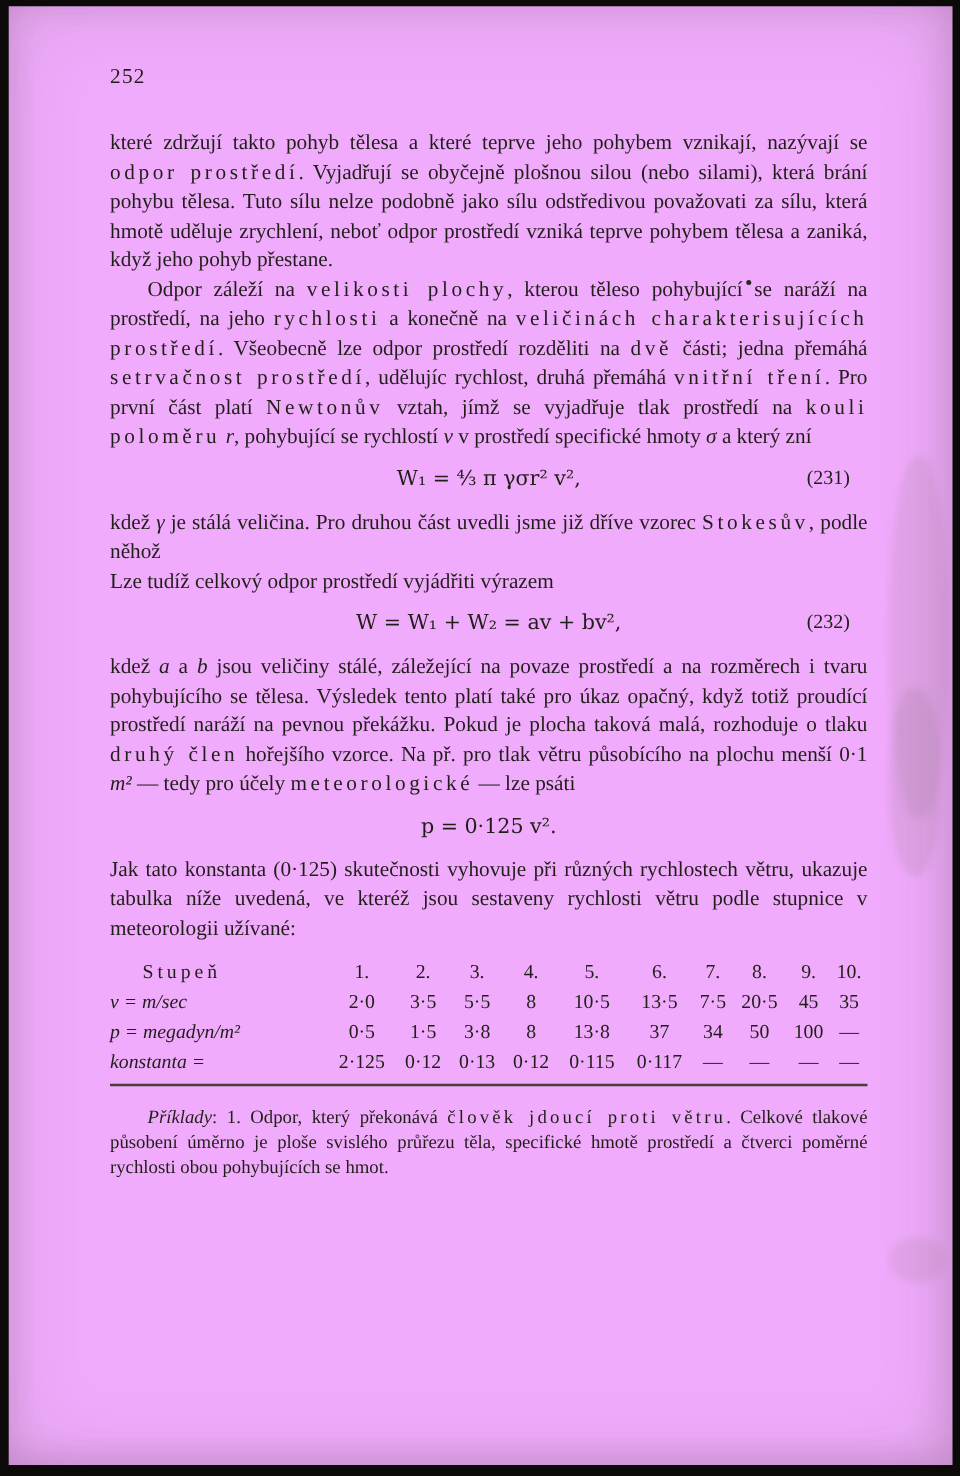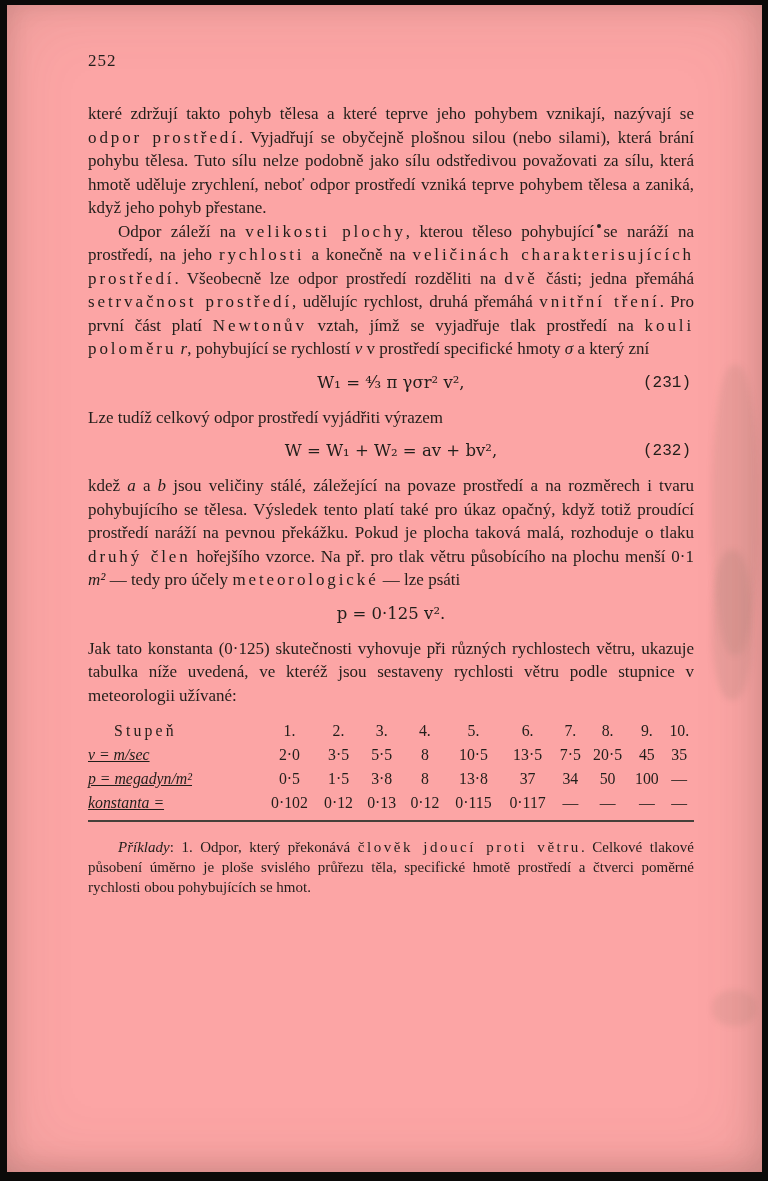--- a/index.html
+++ b/index.html
@@ -6,21 +6,21 @@
   body {
     width: 768px; height: 1181px;
     background: #0b0a09;
     position: relative;
     overflow: hidden;
     font-family: "Liberation Serif", "DejaVu Serif", serif;
   }
   .page {
     position: absolute;
     top: 5px; left: 7px; right: 6px; bottom: 9px;
-    background: #fca5a5;
+    background: #f0abfc;
     color: #211e1a;
     box-shadow:
       inset 0 0 70px rgba(95, 82, 60, 0.14),
       inset -14px 0 30px rgba(0, 0, 0, 0.06),
       inset 0 -12px 26px rgba(0, 0, 0, 0.06),
       inset 10px 0 24px rgba(0, 0, 0, 0.04);
   }
   .page-number {
     position: absolute;
     top: 46px; left: 81px;
@@ -50,36 +50,36 @@
     position: relative;
     text-align: center;
     margin: 10px 0 11px 0;
     font-family: "DejaVu Serif", serif;
     font-size: 16.5px;
     line-height: 24px;
   }
   .eq-text { }
   .eq-num {
     position: absolute;
-    right: 3px; top: 50%;
+    right: 14px; top: 50%;
     transform: translateY(-50%);
     font-style: normal;
-    font-family: Liberation Mono, monospace;
+    font-family: Liberation Serif, serif;
     font-size: 16px;
   }
   .wind-table {
     width: 100%;
     border-collapse: collapse;
     margin-top: 12px;
     font-size: 15.8px;
     line-height: 22px;
   }
   .wind-table td { padding: 1px 0; white-space: nowrap; }
   td.lbl { text-align: left; width: 148px; }
-  td.lbl.it { font-style: italic; text-decoration: underline; }
+  td.lbl.it { font-style: italic; }
   td.lbl.sp { letter-spacing: 0.2em; }
   td.lbl.ind { padding-left: 26px; }
   td.val { text-align: center; }
   .rule {
     height: 2px;
     background: #46403a;
     margin-top: 5px;
   }
   .smalls { margin-top: 15px; }
   .smalls .para + .para { margin-top: 1px; }
@@ -113,20 +113,21 @@
 
     <p class="para"><span class="seg">které zdržují takto pohyb tělesa a které teprve jeho pohybem vznikají, nazývají se </span><span class="seg sp">odpor prostředí</span><span class="seg">. Vyjadřují se obyčejně plošnou silou (nebo silami), která brání pohybu tělesa. Tuto sílu nelze podobně jako sílu odstředivou považovati za sílu, která hmotě uděluje zrychlení, neboť odpor prostředí vzniká teprve pohybem tělesa a zaniká, když jeho pohyb přestane.</span></p>
 
     <p class="para ind"><span class="seg">Odpor záleží na </span><span class="seg sp">velikosti plochy</span><span class="seg">, kterou těleso pohybující se naráží na prostředí, na jeho </span><span class="seg sp">rychlosti</span><span class="seg"> a konečně na </span><span class="seg sp">veličinách charakterisujících prostředí</span><span class="seg">. Všeobecně lze odpor prostředí rozděliti na </span><span class="seg sp">dvě</span><span class="seg"> části; jedna přemáhá </span><span class="seg sp">setrvačnost prostředí</span><span class="seg">, udělujíc rychlost, druhá přemáhá </span><span class="seg sp">vnitřní tření</span><span class="seg">. Pro první část platí </span><span class="seg sp">Newtonův</span><span class="seg"> vztah, jímž se vyjadřuje tlak prostředí na </span><span class="seg sp">kouli poloměru</span><span class="seg"> </span><span class="seg it">r</span><span class="seg">, pohybující se rychlostí </span><span class="seg it">v</span><span class="seg"> v prostředí specifické hmoty </span><span class="seg it">σ</span><span class="seg"> a který zní</span></p>
 
     <div class="equation">
       <span class="eq-text">W₁ = ⁴⁄₃ π γσr² v²,</span>
       <span class="eq-num">(231)</span>
     </div>
 
+    <p class="para"><span class="seg">kdež </span><span class="seg it">γ</span><span class="seg"> je stálá veličina. Pro druhou část uvedli jsme již dříve vzorec </span><span class="seg sp">Stokesův</span><span class="seg">, podle něhož</span></p>
 
 
     <p class="para"><span class="seg">Lze tudíž celkový odpor prostředí vyjádřiti výrazem</span></p>
 
     <div class="equation">
       <span class="eq-text">W = W₁ + W₂ = av + bv²,</span>
       <span class="eq-num">(232)</span>
     </div>
 
     <p class="para"><span class="seg">kdež </span><span class="seg it">a</span><span class="seg"> a </span><span class="seg it">b</span><span class="seg"> jsou veličiny stálé, záležející na povaze prostředí a na rozměrech i tvaru pohybujícího se tělesa. Výsledek tento platí také pro úkaz opačný, když totiž proudící prostředí naráží na pevnou překážku. Pokud je plocha taková malá, rozhoduje o tlaku </span><span class="seg sp">druhý člen</span><span class="seg"> hořejšího vzorce. Na př. pro tlak větru působícího na plochu menší 0·1 </span><span class="seg it">m²</span><span class="seg"> — tedy pro účely </span><span class="seg sp">meteorologické</span><span class="seg"> — lze psáti</span></p>
@@ -173,21 +174,21 @@
             <td class="val">8</td>
             <td class="val">13·8</td>
             <td class="val">37</td>
             <td class="val">34</td>
             <td class="val">50</td>
             <td class="val">100</td>
             <td class="val">—</td>
           </tr>
           <tr>
             <td class="lbl it">konstanta =</td>
-            <td class="val">0·102</td>
+            <td class="val">2·125</td>
             <td class="val">0·12</td>
             <td class="val">0·13</td>
             <td class="val">0·12</td>
             <td class="val">0·115</td>
             <td class="val">0·117</td>
             <td class="val">—</td>
             <td class="val">—</td>
             <td class="val">—</td>
             <td class="val">—</td>
           </tr>

